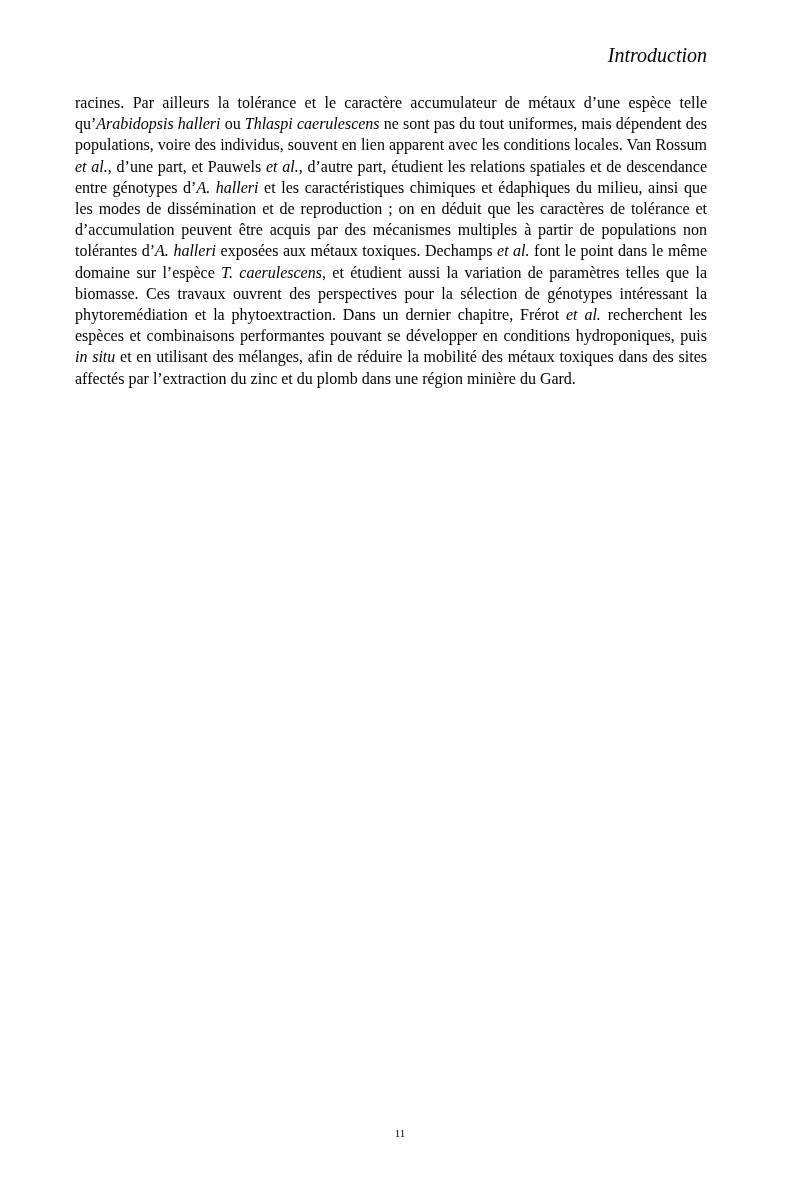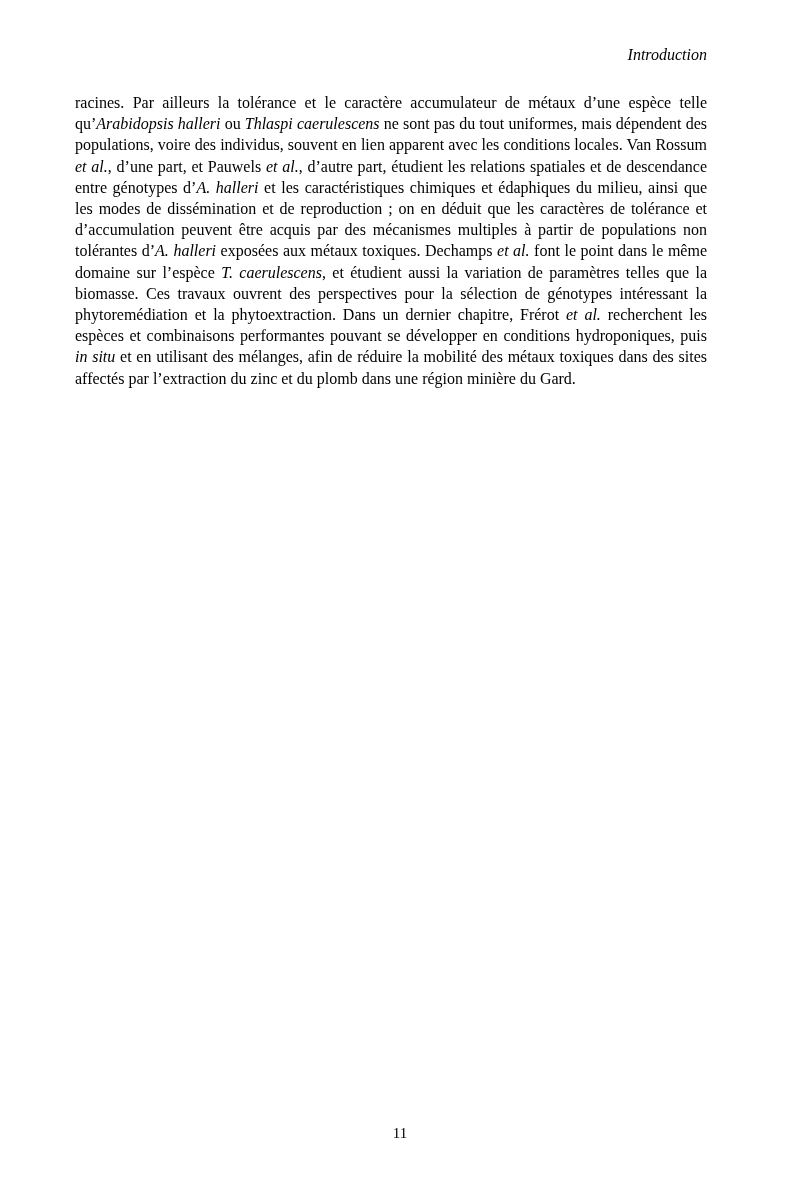--- a/index.html
+++ b/index.html
@@ -20,21 +20,21 @@
       inset: 0;
       background: #ffffff;
     }
     .running-header {
       position: absolute;
       top: 46px;
       left: 75px;
       width: 632px;
       text-align: right;
       font-style: italic;
-      font-size: 16px;
+      font-size: 20px;
       line-height: 18px;
     }
     .body-text {
       position: absolute;
       top: 92px;
       left: 75px;
       width: 632px;
       font-size: 16px;
       line-height: 21.2px;
       text-align: justify;
@@ -44,21 +44,21 @@
     .body-text .italic {
       font-style: italic;
       margin-top: 46px;
     }
     .page-footer {
       position: absolute;
       bottom: 58px;
       left: 0;
       width: 100%;
       text-align: center;
-      font-size: 15px;
+      font-size: 11px;
       line-height: 18px;
     }
   </style>
 </head>
 <body>
 
 <div class="page">
 
   <div class="running-header">
     <span>Introduction</span>

